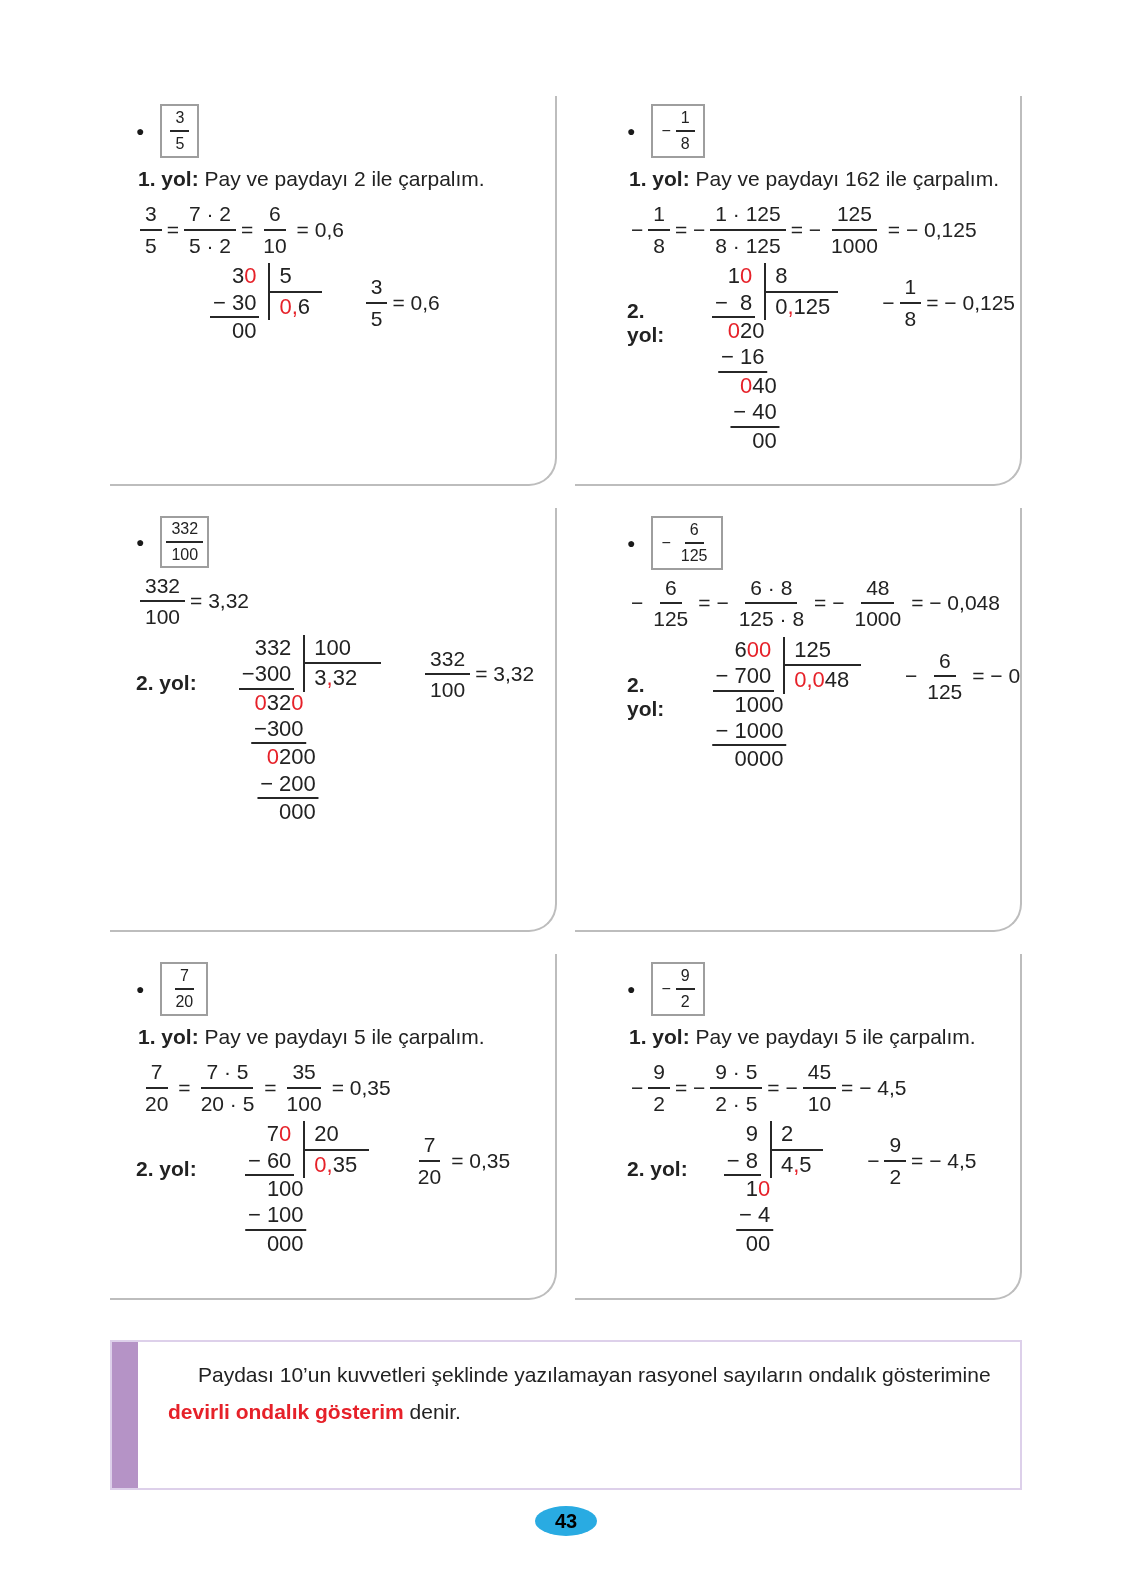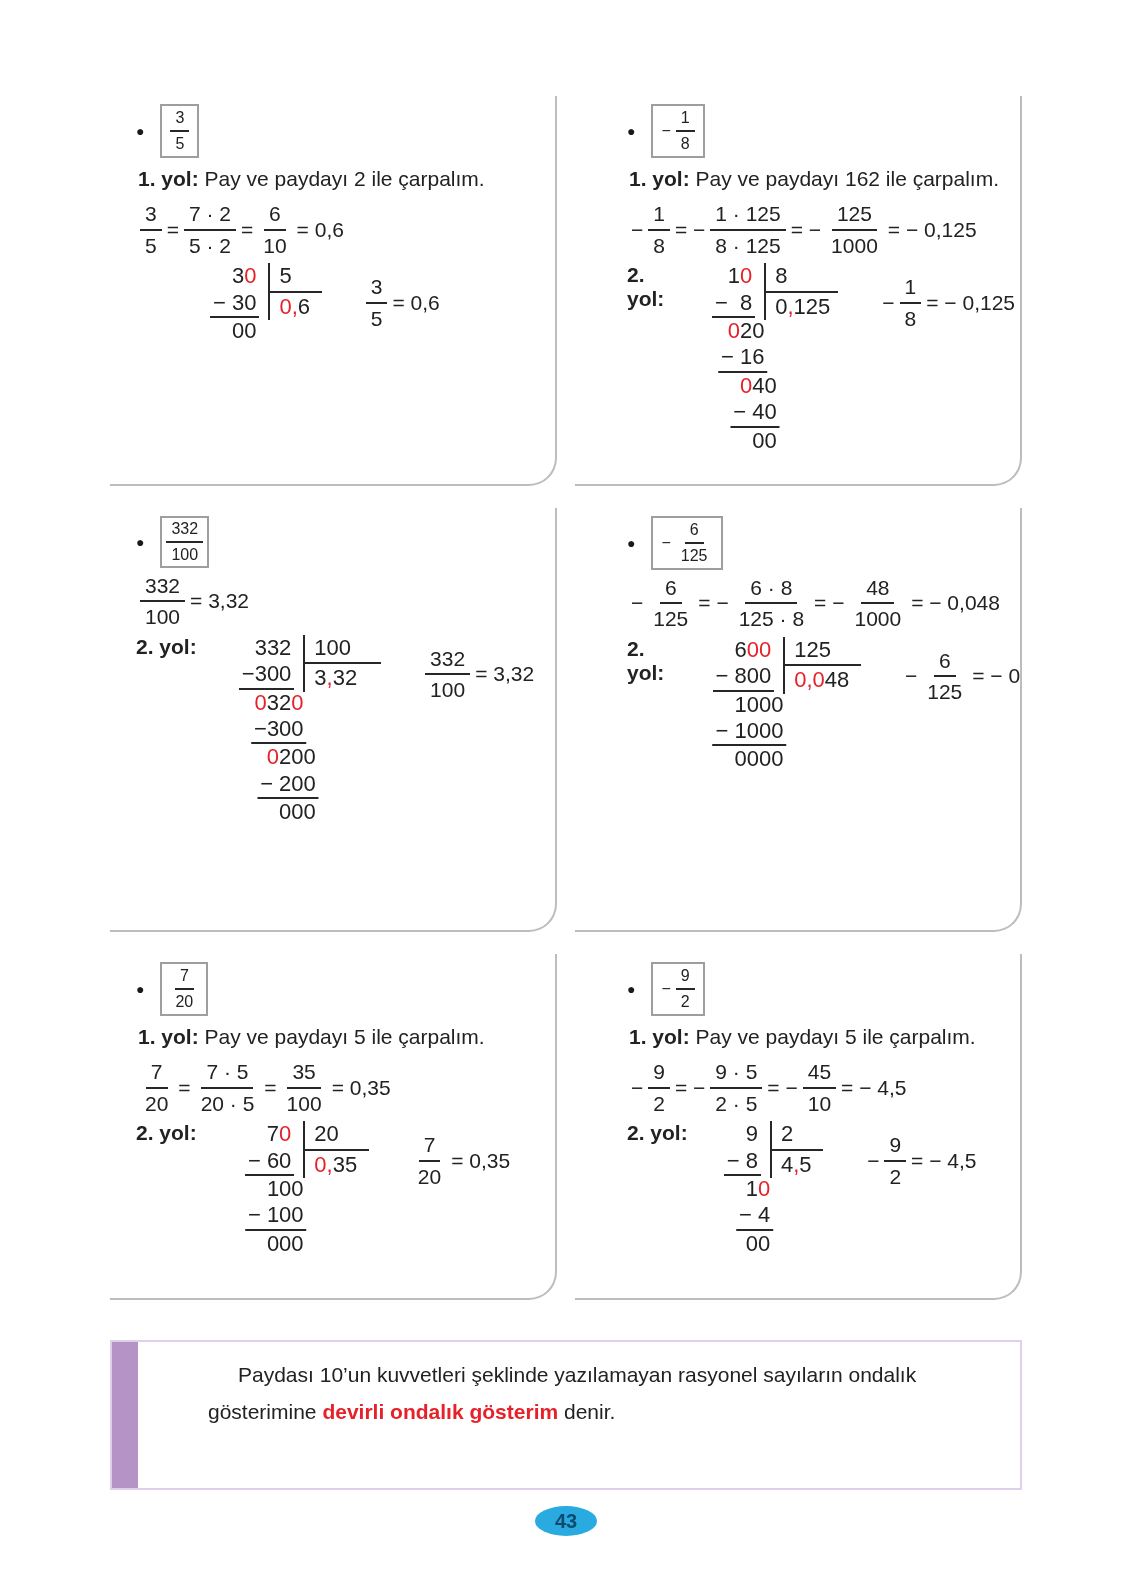--- a/index.html
+++ b/index.html
@@ -24,21 +24,21 @@
   .panel.rightcol{padding-left:26px;}
 
   .bullet-row{display:flex;align-items:center;margin:8px 0 6px 26px;}
   .bullet{font-size:14px;margin-right:16px;color:#1a1a1a;}
   .fbox{display:inline-flex;align-items:center;border:2px solid #9e9e9e;padding:3px 8px;}
   .fbox.full{padding:2px 4px;}
   .fbox.full .frac{width:100%;}
   .fbox.full .num{width:100%;box-sizing:border-box;}
 
   .para{font-size:21px;line-height:1.45;margin:4px 0 8px;text-indent:28px;}
-  .lbl{font-weight:bold;}
+  .lbl{font-weight:bold;margin-top:36px;}
 
   .eq{display:flex;align-items:center;font-size:21px;margin:6px 0 6px 30px;}
   .fracwrap{display:inline-flex;align-items:center;}
   .fsign{margin-right:5px;}
   .frac{display:inline-flex;flex-direction:column;align-items:center;line-height:1.12;}
   .num{padding:0 5px 3px;border-bottom:2px solid #272727;text-align:center;white-space:pre;}
   .den{padding:3px 5px 0;text-align:center;white-space:pre;}
   .op{margin:0 5px;white-space:pre;}
 
   .divrow{display:flex;align-items:flex-start;margin-top:4px;}
@@ -53,30 +53,30 @@
   .ldrow{display:block;line-height:1.2;white-space:pre;padding:0 3px;
          transform:translateX(calc(var(--s,0) * 1ch));}
   .ldrow.u{border-bottom:2.5px solid #272727;}
   .ldivR{display:inline-flex;flex-direction:column;align-items:stretch;
          border-left:2.5px solid #272727;margin-left:9px;}
   .ldivisor{line-height:1.2;padding:0 30px 1px 9px;border-bottom:2.5px solid #272727;white-space:pre;}
   .lquot{line-height:1.2;padding:1px 8px 0 9px;white-space:pre;}
   .rd{color:var(--red,#e62129);}
 
   .note{display:flex;margin-top:40px;width:912px;box-sizing:border-box;
-        border:2px solid #ddd0ea;min-height:150px;background:#ffffff;gap:40px;}
+        border:2px solid #ddd0ea;min-height:150px;background:#ffffff;}
   .note-bar{flex:none;width:26px;background:var(--purple_bar,#b593c6);}
   .note-body{padding:10px 28px 12px 30px;font-size:21px;line-height:1.78;}
   .note-p{margin:4px 0;text-indent:30px;}
   .hl{color:var(--red,#e62129);font-weight:bold;}
   .ob{border-top:3px solid var(--red,#e62129);padding:1px 1px 0;}
 
   .badge-wrap{width:912px;text-align:center;margin-top:16px;}
   .badge{display:inline-block;min-width:62px;height:30px;line-height:30px;
-         background:var(--badge_blue,#29abe2);color:#0c4a6e;font-weight:bold;
+         background:var(--badge_blue,#29abe2);color:#000000;font-weight:bold;
          font-size:20px;border-radius:50%;text-align:center;}
 </style>
 </head>
 <body>
 
 <div class="page">
 
   <div class="prow r1">
 
     <section class="panel p-first">
@@ -296,21 +296,21 @@
               <span class="den">1000</span>
             </span>
           </span>
           <span class="op">= − 0,048</span>
         </div>
       <div class="divrow withlabel">
         <b class="lbl">2. yol:</b>
         <span class="ldiv">
             <span class="ldivL">
               <span class="ldrow" style="--s: 0;"><span>6</span><span class="rd">00</span></span>
-              <span class="ldrow u" style="--s: 0;"><span>− 800</span></span>
+              <span class="ldrow u" style="--s: 0;"><span>− 700</span></span>
               <span class="ldrow" style="--s: 1;"><span>1000</span></span>
               <span class="ldrow u" style="--s: 1;"><span>− 1000</span></span>
               <span class="ldrow" style="--s: 1;"><span>0000</span></span>
             </span>
             <span class="ldivR">
               <span class="ldivisor">125</span>
               <span class="lquot"><span class="rd">0,0</span><span>48</span></span>
             </span>
           </span>
         <div class="eq result">

